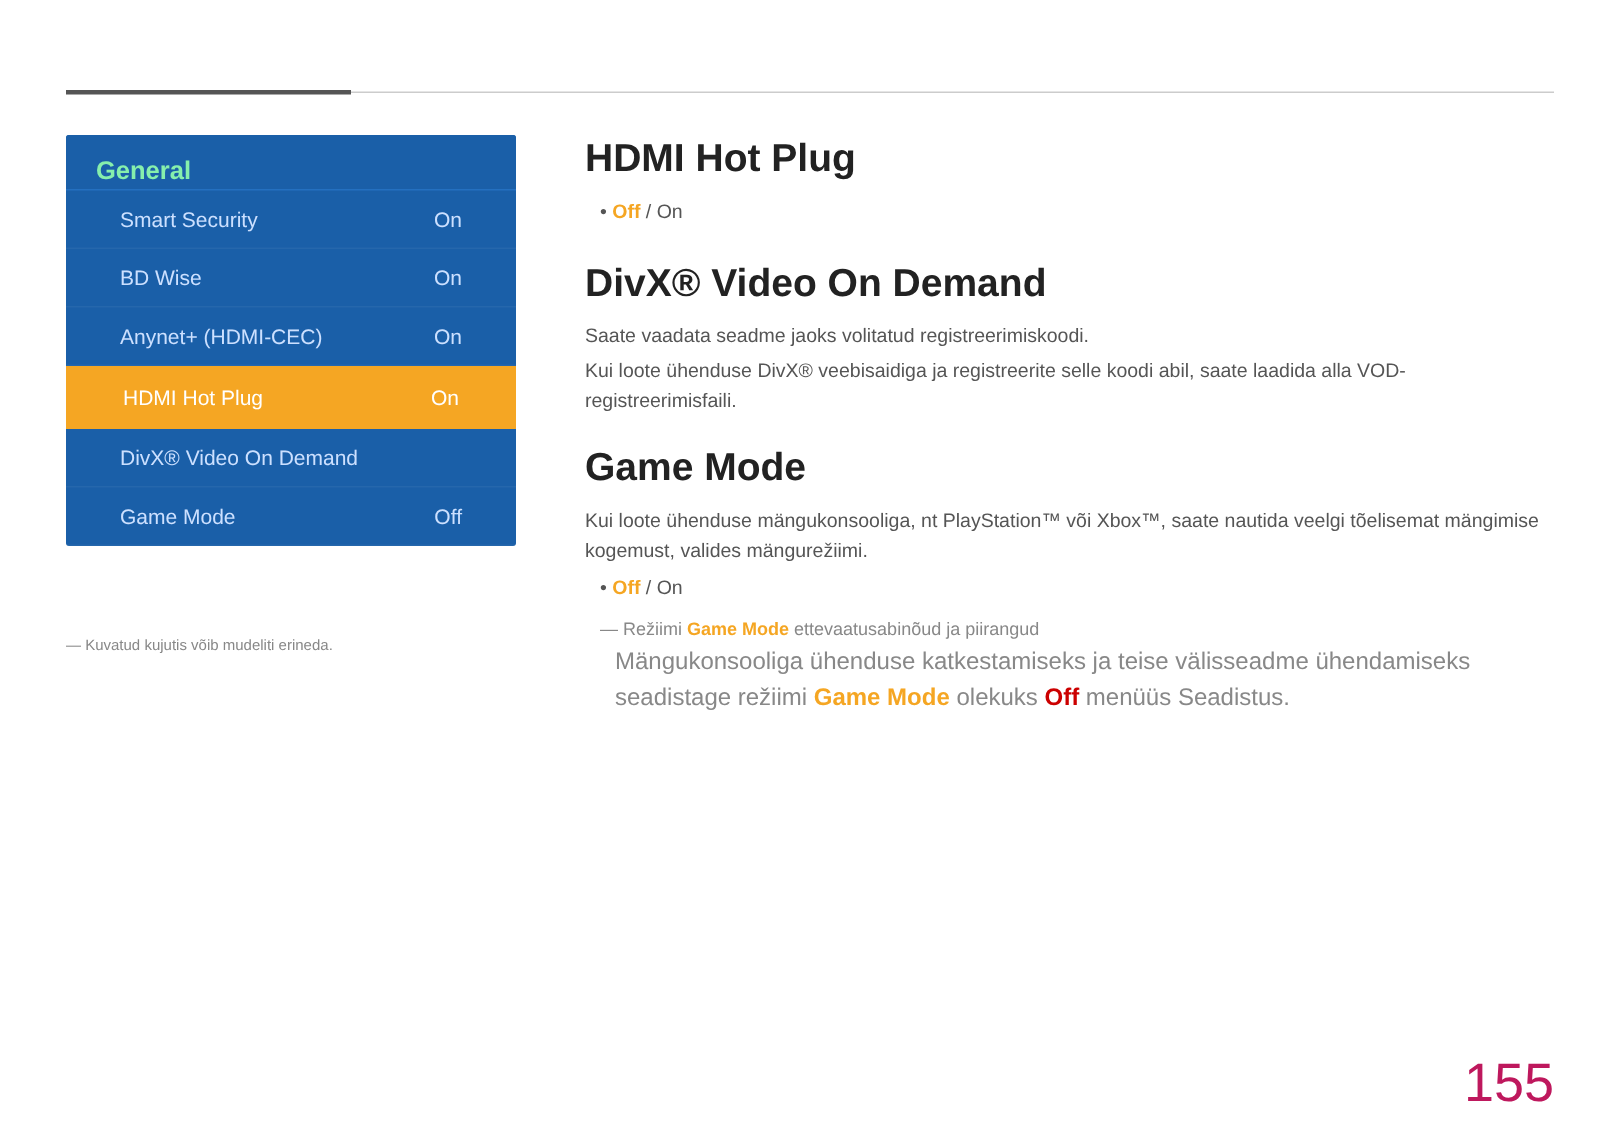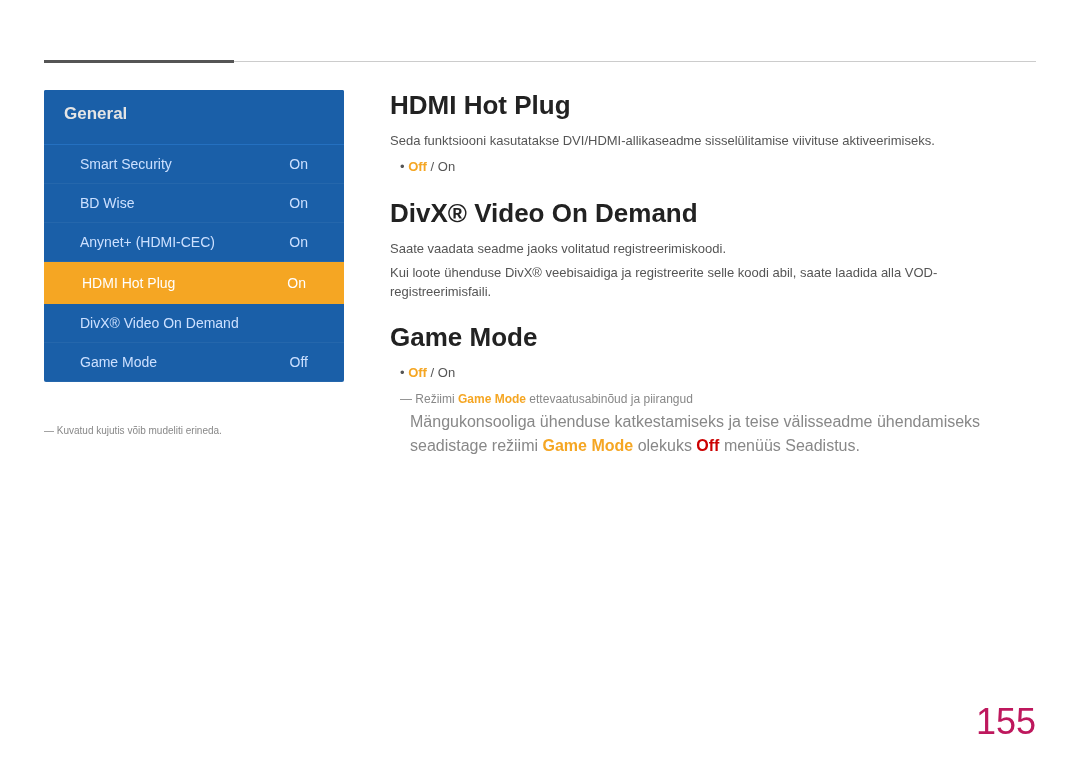--- a/index.html
+++ b/index.html
@@ -38,24 +38,24 @@
       position: absolute;
       top: 90px;
       left: 44px;
       width: 300px;
       background: #1a5fa8;
       border-radius: 2px;
       overflow: hidden;
     }
     .sidebar-title {
       background: #1a5fa8;
-      color: #e5e5e5;
+      color: #86efac;
       font-size: 17px;
       font-weight: bold;
-      padding: 14px 20px 20px 20px;
+      padding: 14px 20px 2px 20px;
       border-bottom: 1px solid #2470c0;
     }
     .sidebar-item {
       display: flex;
       justify-content: space-between;
       align-items: center;
       padding: 11px 36px;
       color: #cce0ff;
       font-size: 14px;
       cursor: pointer;
@@ -232,36 +232,36 @@
     <span class="item-value">Off</span>
   </div>
 </div>
 
 <div class="sidebar-note">Kuvatud kujutis võib mudeliti erineda.</div>
 
 <div class="main-content">
 
   <div style="margin-bottom: 22px;">
     <div class="section-title">HDMI Hot Plug</div>
-    <p class="section-desc">Seda funktsiooni kasutatakse DVI/HDMI-allikaseadme sisselülitamise viivituse aktiveerimiseks.</p>
     <ul class="bullet-list">
       <li>
         <span class="off-text">Off</span><span> / </span><span class="on-text">On</span>
       </li>
     </ul>
   </div>
 
   <div class="section-divx">
     <div class="section-title">DivX® Video On Demand</div>
     <p class="section-desc">Saate vaadata seadme jaoks volitatud registreerimiskoodi.</p>
     <p class="section-desc">Kui loote ühenduse DivX® veebisaidiga ja registreerite selle koodi abil, saate laadida alla VOD-registreerimisfaili.</p>
   </div>
 
   <div class="section-gamemode">
     <div class="section-title">Game Mode</div>
+    <p class="section-desc">Kui loote ühenduse mängukonsooliga, nt PlayStation™ või Xbox™, saate nautida veelgi tõelisemat mängimise kogemust, valides mängurežiimi.</p>
     <ul class="gamemode-bullets">
       <li>
         <span class="off-text">Off</span><span> / </span><span class="on-text">On</span>
       </li>
     </ul>
     <div class="note-line">
       <span>Režiimi </span><span class="bold-orange">Game Mode</span><span> ettevaatusabinõud ja piirangud</span>
     </div>
     <div class="note-line-plain">
       <span>Mängukonsooliga ühenduse katkestamiseks ja teise välisseadme ühendamiseks seadistage režiimi </span><span class="bold-orange">Game Mode</span><span> olekuks </span><span class="bold-red">Off</span><span> menüüs Seadistus.</span>

